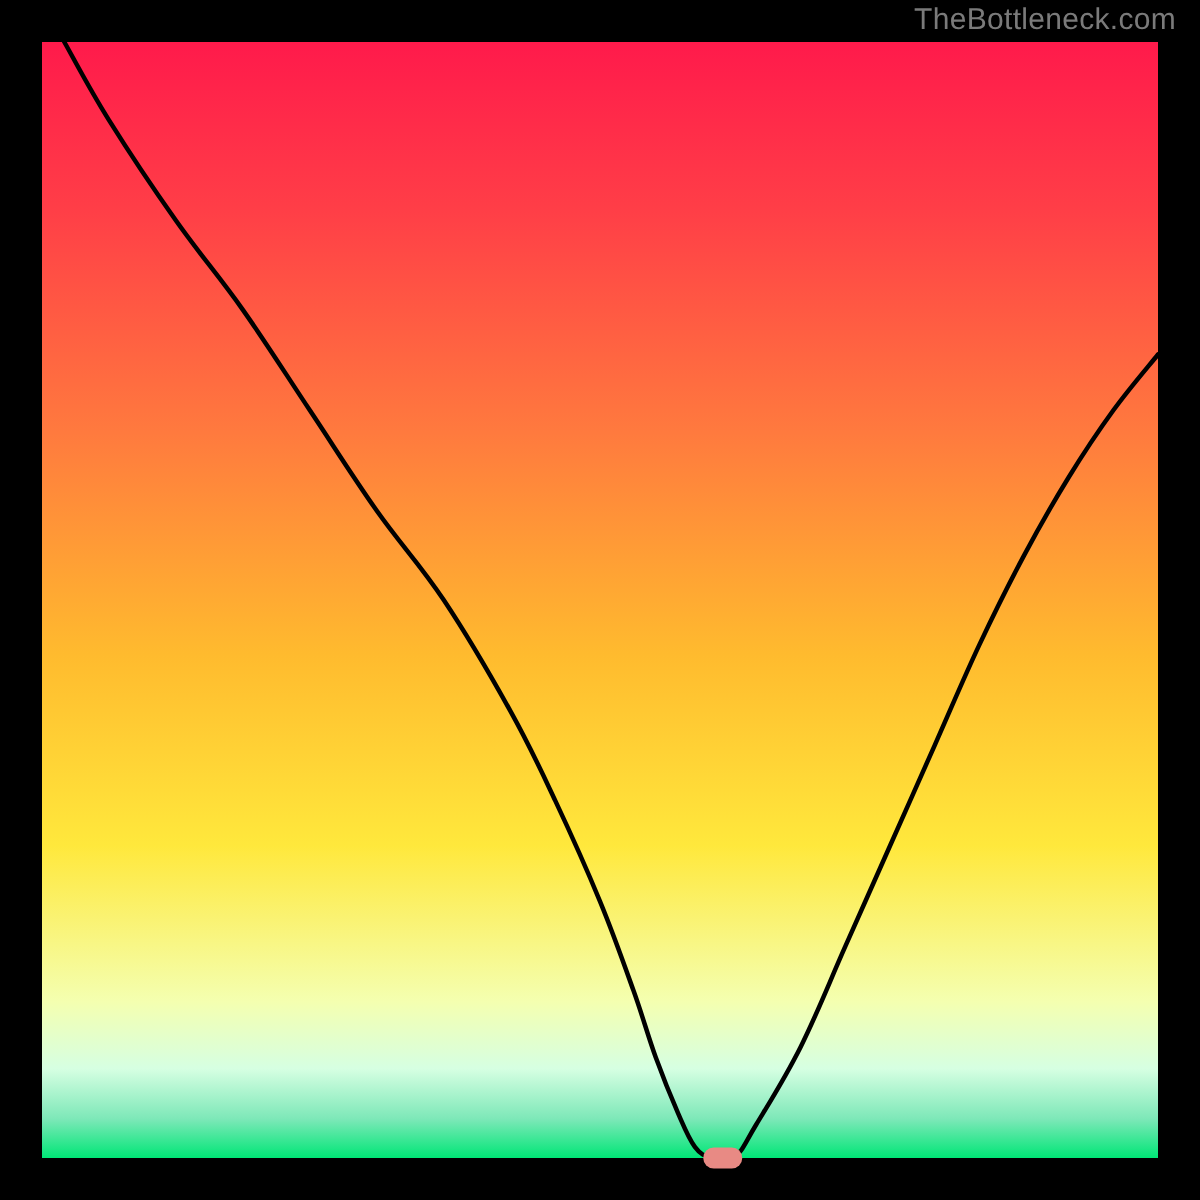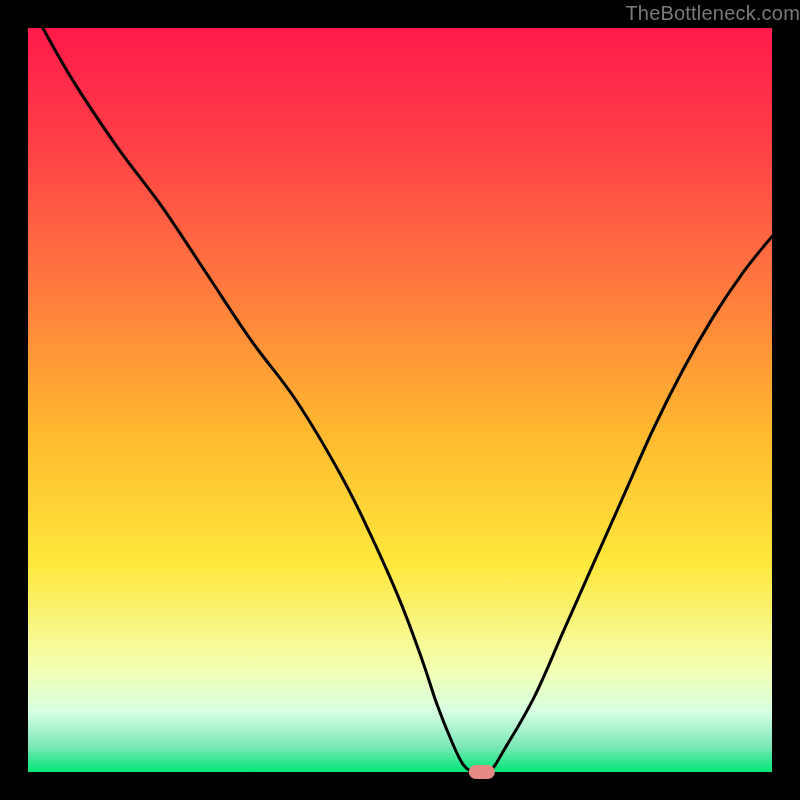--- a/index.html
+++ b/index.html
@@ -9,21 +9,21 @@
     font-family: Arial, Helvetica, sans-serif;
   }
   .wrap {
     position: relative;
     width: 800px;
     height: 800px;
   }
   .attribution {
     position: absolute;
     top: 2px;
-    right: 0;
+    right: 16px;
     font-size: 20px;
     color: #7a7a7a;
     font-weight: 400;
     letter-spacing: 0.2px;
     z-index: 10;
   }
   svg { display: block; }
 </style>
 </head>
 <body>

